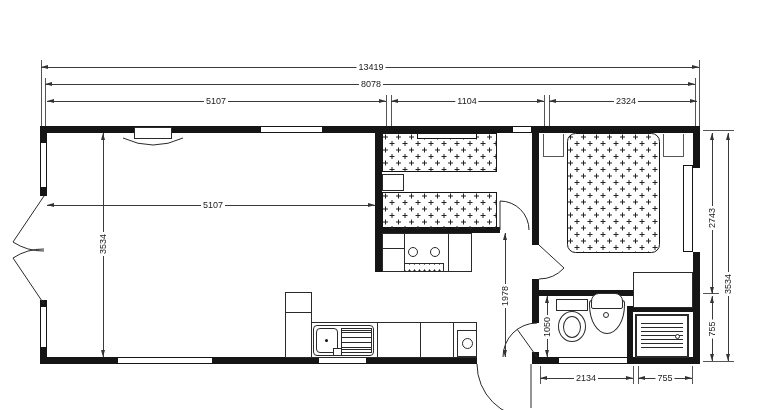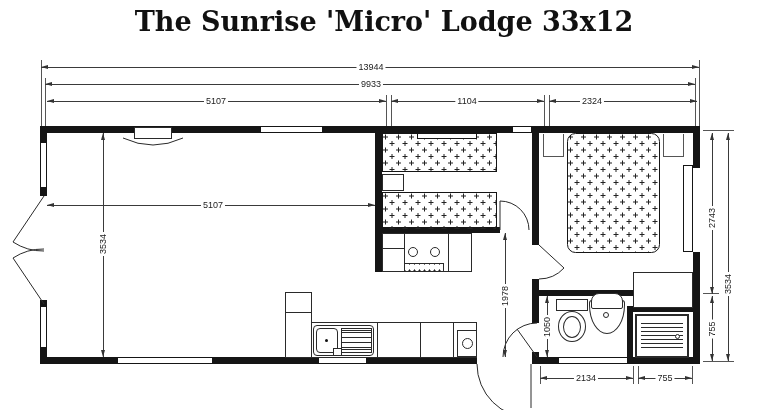--- a/index.html
+++ b/index.html
@@ -37,21 +37,20 @@
   .ovendots{position:absolute;box-sizing:border-box;border:1px solid #2a2a2a;
     background-image:radial-gradient(#222 1px,transparent 1.3px);background-size:5px 9px;background-position:2px 3px;}
   .traylines{position:absolute;box-sizing:border-box;
     background-image:repeating-linear-gradient(transparent 0 3px,#2a2a2a 3px 4px);}
   svg.flat{position:absolute;pointer-events:none;}
 </style>
 </head>
 <body>
 
 <div id="stage">
-  <div class="ttl">The Sunrise 'Micro' Lodge 33x12</div>
 
   <svg width="0" height="0" style="position:absolute">
     <defs>
       <pattern id="ph" width="13" height="13" patternUnits="userSpaceOnUse">
         <path d="M3.5 1.5v5 M1 4h5" stroke="#222" stroke-width="1" fill="none"></path>
         <path d="M10 8v5 M7.5 10.5h5" stroke="#222" stroke-width="1" fill="none"></path>
       </pattern>
     </defs>
   </svg>
 
@@ -172,25 +171,25 @@
   <div class="dline h" style="left:47px;top:205px;width:328px"></div>
   <div class="dline v" style="left:103px;top:133px;height:224px"></div>
   <div class="dline v" style="left:505px;top:233px;height:124px"></div>
   <div class="dline v" style="left:547px;top:296px;height:61px"></div>
   <div class="dline v" style="left:712px;top:133px;height:161px"></div>
   <div class="dline v" style="left:712px;top:296px;height:65px"></div>
   <div class="dline v" style="left:728px;top:133px;height:228px"></div>
   <div class="dline h" style="left:540px;top:378px;width:93px"></div>
   <div class="dline h" style="left:638px;top:378px;width:54px"></div>
 
-  <span class="dlabel" style="left:371px;top:67px">13944</span>
-  <span class="dlabel" style="left:371px;top:84px">9933</span>
+  <span class="dlabel" style="left:371px;top:67px">13419</span>
+  <span class="dlabel" style="left:371px;top:84px">8078</span>
   <span class="dlabel" style="left:216px;top:101px">5107</span>
   <span class="dlabel" style="left:467px;top:101px">1104</span>
-  <span class="dlabel" style="left:592px;top:101px">2324</span>
+  <span class="dlabel" style="left:626px;top:101px">2324</span>
   <span class="dlabel" style="left:213px;top:205px">5107</span>
   <span class="dlabel v" style="left:103px;top:244px">3534</span>
   <span class="dlabel v" style="left:505px;top:296px">1978</span>
   <span class="dlabel v" style="left:547px;top:327px">1050</span>
   <span class="dlabel v" style="left:712px;top:218px">2743</span>
   <span class="dlabel v" style="left:712px;top:329px">755</span>
   <span class="dlabel v" style="left:728px;top:284px">3534</span>
   <span class="dlabel" style="left:586px;top:378px">2134</span>
   <span class="dlabel" style="left:665px;top:378px">755</span>
 </div>

